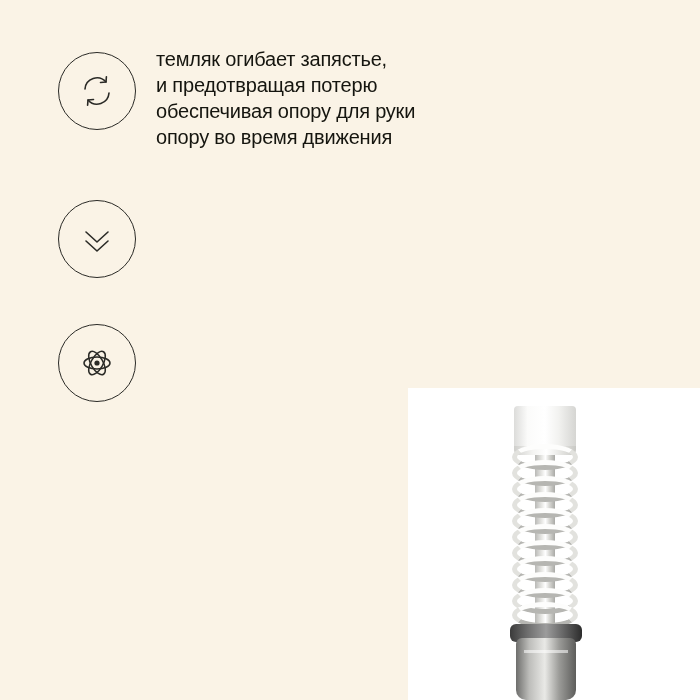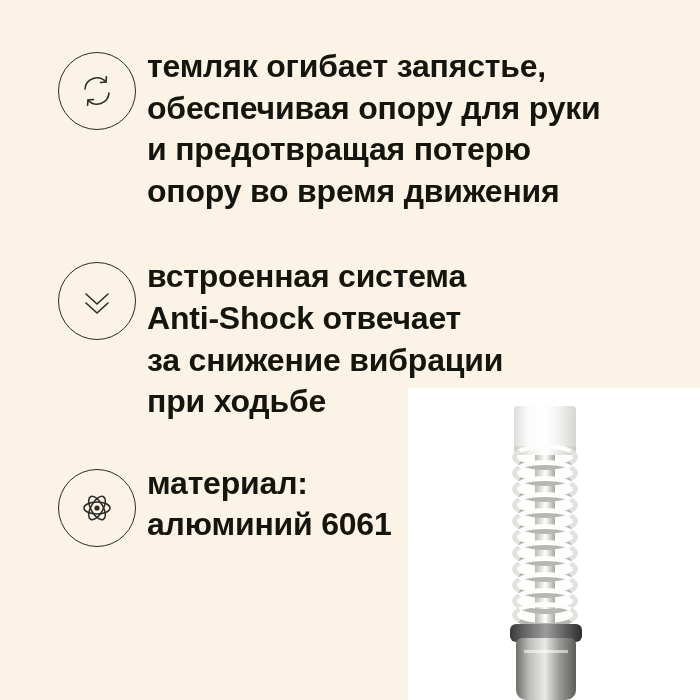--- a/index.html
+++ b/index.html
@@ -42,26 +42,26 @@
     border-radius: 50%;
     border: 1.5px solid #2a2a26;
     display: flex;
     align-items: center;
     justify-content: center;
     box-sizing: border-box;
     margin-top: 6px;
   }
 
   .feature-text {
-    margin-left: 11px;
-    font-size: 32px;
+    margin-left: 20px;
+    font-size: 20px;
     line-height: 1.30;
     color: #15150f;
     letter-spacing: -0.2px;
-    font-weight: 700;
+    font-weight: 400;
     max-width: 470px;
   }
   .feature-text .line {
     display: block;
     white-space: nowrap;
   }
 
   
   .feature-1 { margin-bottom: 44px; }
   .feature-2 { margin-bottom: 40px; }
@@ -182,53 +182,43 @@
       <div class="icon-badge">
         <svg width="44" height="44" viewBox="0 0 44 44" fill="none">
           <path d="M10 20 A12 12 0 0 1 31 13" stroke="#2a2a26" stroke-width="1.6" fill="none" stroke-linecap="round"></path>
           <path d="M34 24 A12 12 0 0 1 13 31" stroke="#2a2a26" stroke-width="1.6" fill="none" stroke-linecap="round"></path>
           <path d="M31 13 l-5.5 0.5 M31 13 l0.4 -5.3" stroke="#2a2a26" stroke-width="1.6" stroke-linecap="round"></path>
           <path d="M13 31 l5.5 -0.5 M13 31 l-0.4 5.3" stroke="#2a2a26" stroke-width="1.6" stroke-linecap="round"></path>
         </svg>
       </div>
       <div class="feature-text">
         <span class="line">темляк огибает запястье,</span>
+        <span class="line">и предотвращая потерю</span>
         <span class="line">обеспечивая опору для руки</span>
-        <span class="line">и предотвращая потерю</span>
         <span class="line">опору во время движения</span>
       </div>
     </div>
 
     <div class="feature feature-2">
       <div class="icon-badge">
         <svg width="44" height="44" viewBox="0 0 44 44" fill="none">
           <path d="M11 15 L22 25 L33 15" stroke="#2a2a26" stroke-width="1.6" fill="none" stroke-linecap="round" stroke-linejoin="round"></path>
           <path d="M11 24 L22 34 L33 24" stroke="#2a2a26" stroke-width="1.6" fill="none" stroke-linecap="round" stroke-linejoin="round"></path>
         </svg>
-      </div>
-      <div class="feature-text">
-        <span class="line">встроенная система</span>
-        <span class="line">Anti-Shock отвечает</span>
-        <span class="line">за снижение вибрации</span>
-        <span class="line">при ходьбе</span>
       </div>
     </div>
 
     <div class="feature feature-3">
       <div class="icon-badge">
         <svg width="44" height="44" viewBox="0 0 44 44" fill="none">
           <ellipse cx="22" cy="22" rx="13" ry="6" stroke="#2a2a26" stroke-width="1.5" fill="none"></ellipse>
           <ellipse cx="22" cy="22" rx="13" ry="6" stroke="#2a2a26" stroke-width="1.5" fill="none" transform="rotate(60 22 22)"></ellipse>
           <ellipse cx="22" cy="22" rx="13" ry="6" stroke="#2a2a26" stroke-width="1.5" fill="none" transform="rotate(120 22 22)"></ellipse>
           <circle cx="22" cy="22" r="2.6" fill="#2a2a26"></circle>
         </svg>
-      </div>
-      <div class="feature-text">
-        <span class="line">материал:</span>
-        <span class="line">алюминий 6061</span>
       </div>
     </div>
 
   </div>
 
   <div class="product-photo">
     <div class="photo-inner">
       <div class="shaft"></div>
       <div class="collar"></div>
       <div class="spring">

